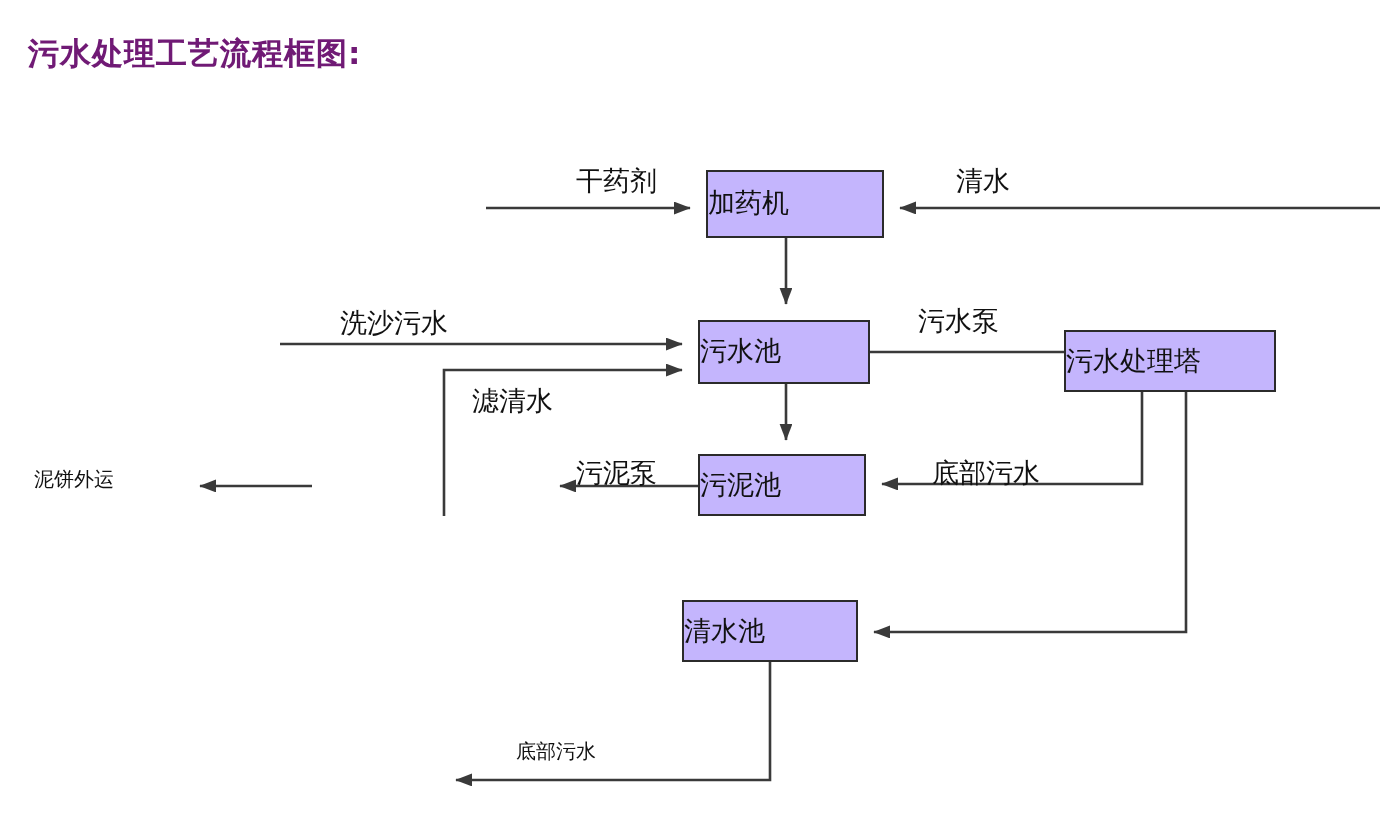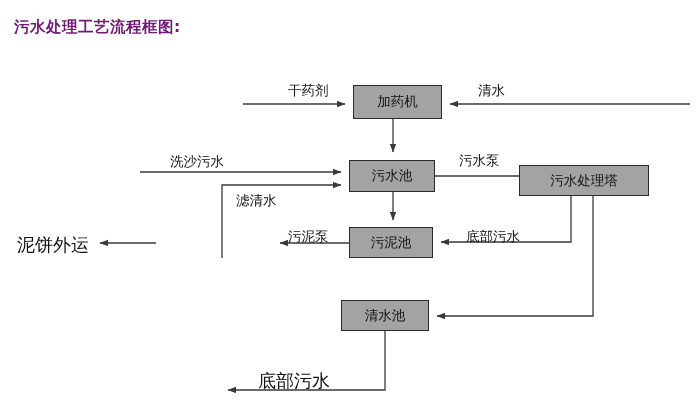--- a/index.html
+++ b/index.html
@@ -29,38 +29,38 @@
     position: absolute;
     left: 0;
     top: 0;
     width: 700px;
     height: 420px;
   }
   .node {
     position: absolute;
     box-sizing: border-box;
     border: 1.2px solid #2b2b2b;
-    background: #a3a3a3;
+    background: #c4b5fd;
     display: flex;
     align-items: center;
-    justify-content: center;
+    justify-content: flex-start;
     font-size: 13.5px;
     color: #111111;
     white-space: nowrap;
   }
   .edge-label {
     position: absolute;
     font-size: 13.5px;
     color: #111111;
     white-space: nowrap;
     background: transparent;
   }
   .terminal-label {
     position: absolute;
-    font-size: 18px;
+    font-size: 10px;
     color: #111111;
     white-space: nowrap;
   }
 </style>
 </head>
 <body>
 
 <div id="canvas">
 
   <div id="title">污水处理工艺流程框图:</div>
@@ -108,21 +108,21 @@
   </svg>
 
   <div class="node" style="left:353px; top:85px; width:89px; height:34px;">
     <span>加药机</span>
   </div>
 
   <div class="node" style="left:349px; top:160px; width:86px; height:32px;">
     <span>污水池</span>
   </div>
 
-  <div class="node" style="left:519px; top:165px; width:130px; height:31px;">
+  <div class="node" style="left:532px; top:165px; width:106px; height:31px;">
     <span>污水处理塔</span>
   </div>
 
 
   <div class="node" style="left:341px; top:300px; width:88px; height:31px;">
     <span>清水池</span>
   </div>
 
   <div class="node" style="left:349px; top:227px; width:84px; height:31px;">
     <span>污泥池</span>

